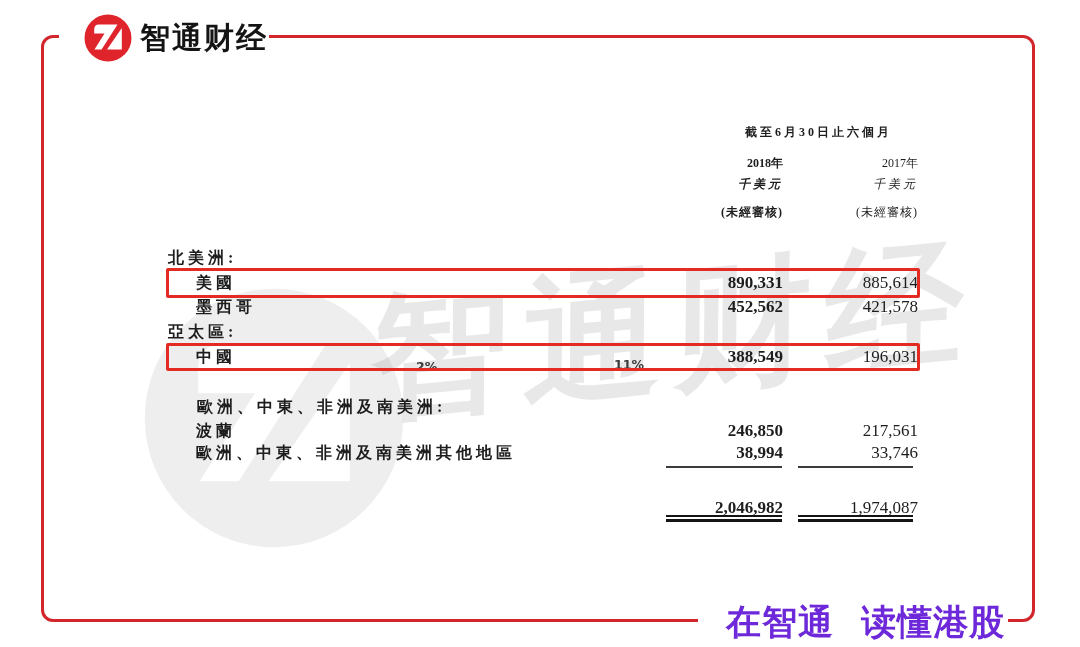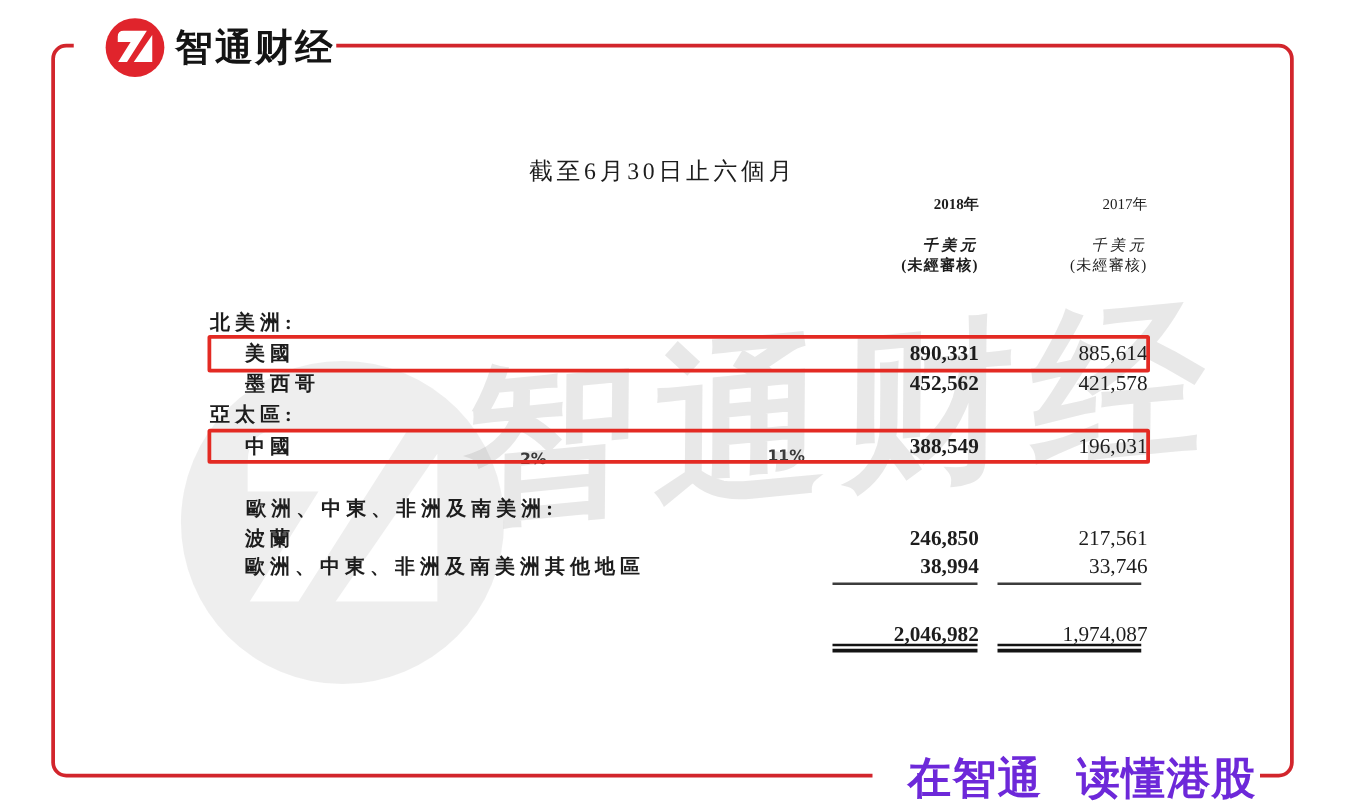--- a/index.html
+++ b/index.html
@@ -29,22 +29,22 @@
 
   
   .tablewrap { position:absolute; left:168px; top:0; width:750px; height:560px; z-index:1; }
   .trow { position:absolute; left:0; width:750px; height:24px; display:flex; align-items:center;
           font-size:16px; }
   .lbl { flex:1; letter-spacing:4px; font-weight:bold; white-space:nowrap; }
   .item .lbl { padding-left:28px; }
   .v18 { width:132px; text-align:right; font-weight:bold; font-size:17px; letter-spacing:0; }
   .v17 { width:135px; text-align:right; font-weight:normal; font-size:17px; letter-spacing:0; }
 
-  .period { position:absolute; left:0; top:124px; width:750px; text-align:center; padding-right:26px;
-            font-weight:normal; font-size:19px; letter-spacing:3px; }
+  .period { position:absolute; left:0; top:124px; width:750px; text-align:right; padding-right:26px;
+            font-weight:bold; font-size:12px; letter-spacing:3px; }
   .hrow { height:24px; font-size:16px; }
   .hrow .v18, .hrow .v17 { font-size:12px; }
   .unit-cell { font-style:italic; letter-spacing:3px; }
   .note-cell { letter-spacing:1px; font-size:15px; }
 
   .rule { position:absolute; height:0; border-top:2px solid #3c3c3c; z-index:1; }
   .rule18 { left:498px; width:116px; } 
   .rule17 { left:630px; width:115px; } 
   .dbl { position:absolute; height:7px; border-top:2.5px solid #141414; border-bottom:3px solid #141414; z-index:1; }
 
@@ -94,21 +94,21 @@
 
 <div class="tablewrap">
 
   <div class="period">截至6月30日止六個月</div>
 
   <div class="trow hrow" style="top:151px;">
     <span class="lbl"></span>
     <span class="v18">2018年</span>
     <span class="v17">2017年</span>
   </div>
-  <div class="trow hrow" style="top:184px;">
+  <div class="trow hrow" style="top:172px;">
     <span class="lbl"></span>
     <span class="v18 unit-cell">千美元</span>
     <span class="v17 unit-cell">千美元</span>
   </div>
   <div class="trow hrow" style="top:200px;">
     <span class="lbl"></span>
     <span class="v18 note-cell">(未經審核)</span>
     <span class="v17 note-cell">(未經審核)</span>
   </div>
 

